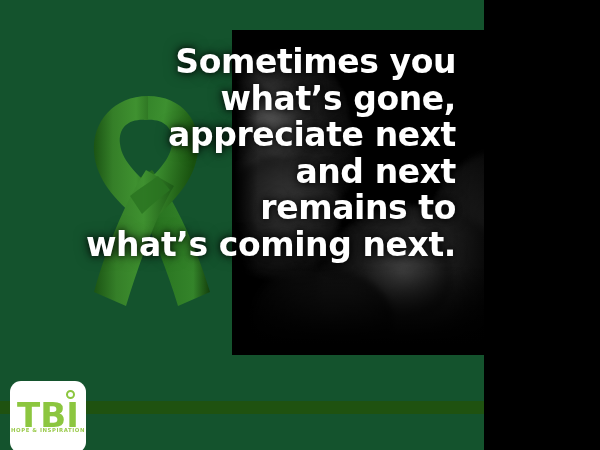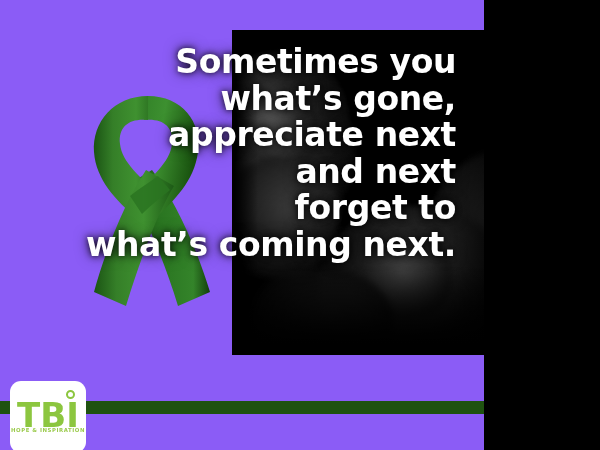--- a/index.html
+++ b/index.html
@@ -1,18 +1,18 @@
 <!DOCTYPE html>
 <html><head>
 <meta charset="utf-8">
 <style>
   html,body{margin:0;padding:0;background:#000;}
   body{width:600px;height:450px;overflow:hidden;
        font-family:"Liberation Sans",sans-serif;}
-  #card{position:relative;width:484px;height:450px;background:#8b5cf6;overflow:hidden;}
+  #card{position:relative;width:484px;height:450px;background:#14532d;overflow:hidden;}
 
   
   .photo{position:absolute;left:232px;top:30px;width:345px;height:325px;overflow:hidden;
          background:#000;}
   .photo .rose{position:absolute;border-radius:50% 40% 45% 50%;
         filter:blur(3px);}
   .r1{left:-28px;top:22px;width:150px;height:180px;
       background:radial-gradient(ellipse at 38% 32%, #5c5c5c 0%, #3a3a3a 26%, #202020 52%, #0b0b0b 80%, #000 100%);
       transform:rotate(-12deg);opacity:.95;}
   .r1b{left:6px;top:48px;width:78px;height:92px;
@@ -128,21 +128,21 @@
 
       <path d="M52 118 C 62 110, 72 104, 80 98 L 92 112 C 82 120, 72 128, 64 136 Z" fill="#2a7421" opacity=".85"></path>
     </svg>
   </div>
 
   <div class="quote">
     <span class="ln">Sometimes you</span>
     <span class="ln">what’s gone,</span>
     <span class="ln">appreciate next</span>
     <span class="ln">and next</span>
-    <span class="ln">forget to</span>
+    <span class="ln">remains to</span>
     <span class="ln">what’s coming next.</span>
   </div>
 
   <div class="band"></div>
 
   <div class="logo">
     <div class="tbi">TBI</div>
     <div class="ring"></div>
     <div class="tag">HOPE &amp; INSPIRATION</div>
   </div>

